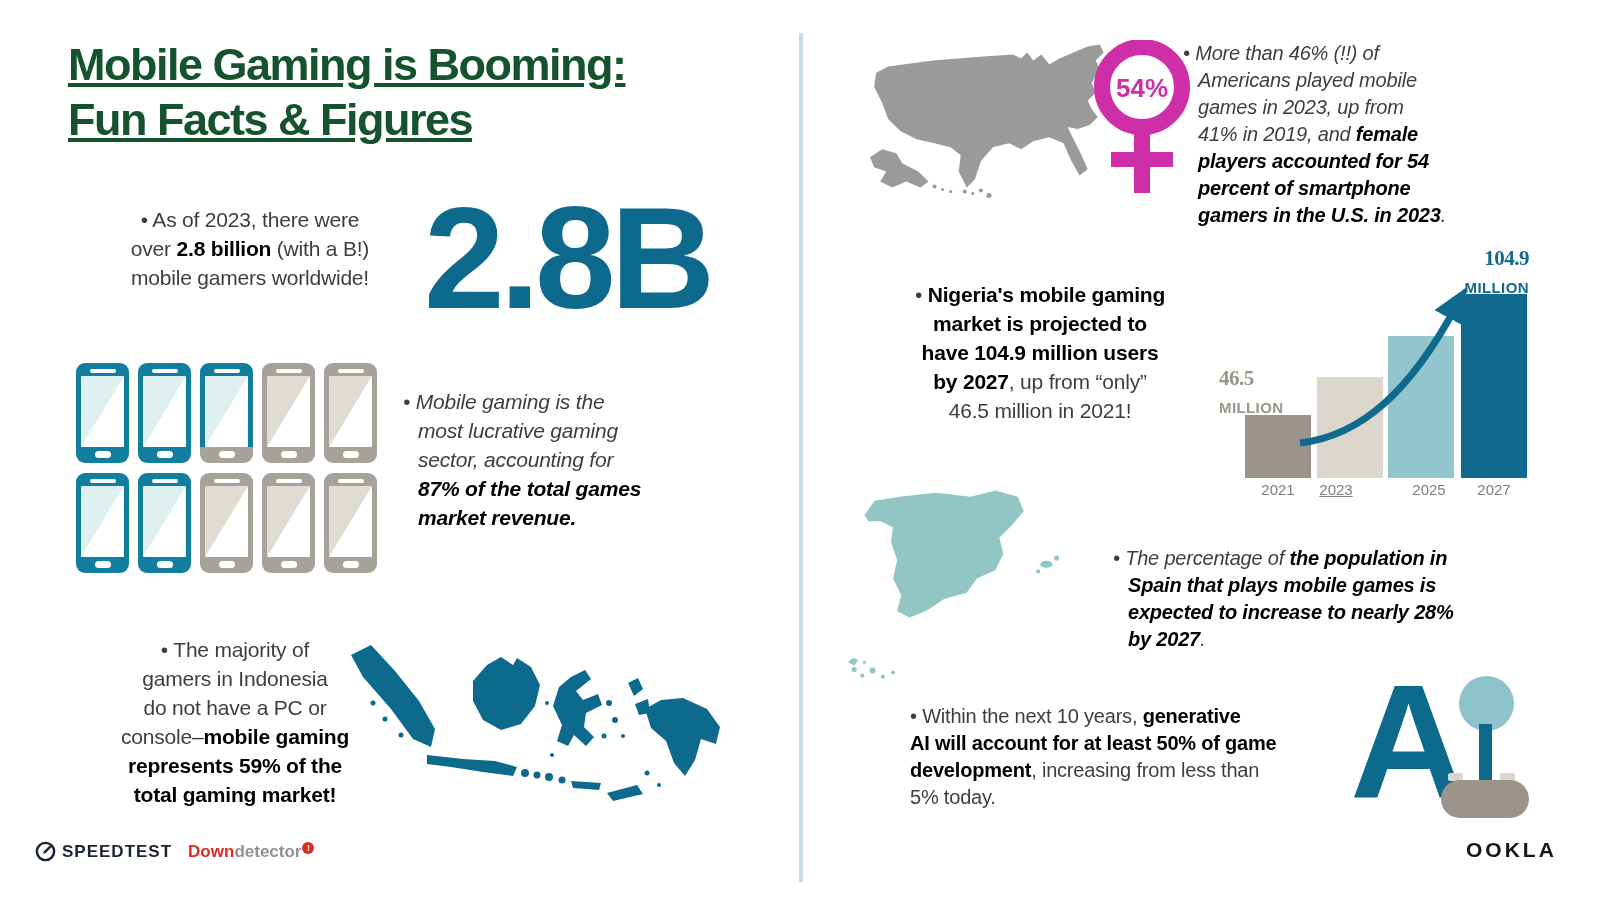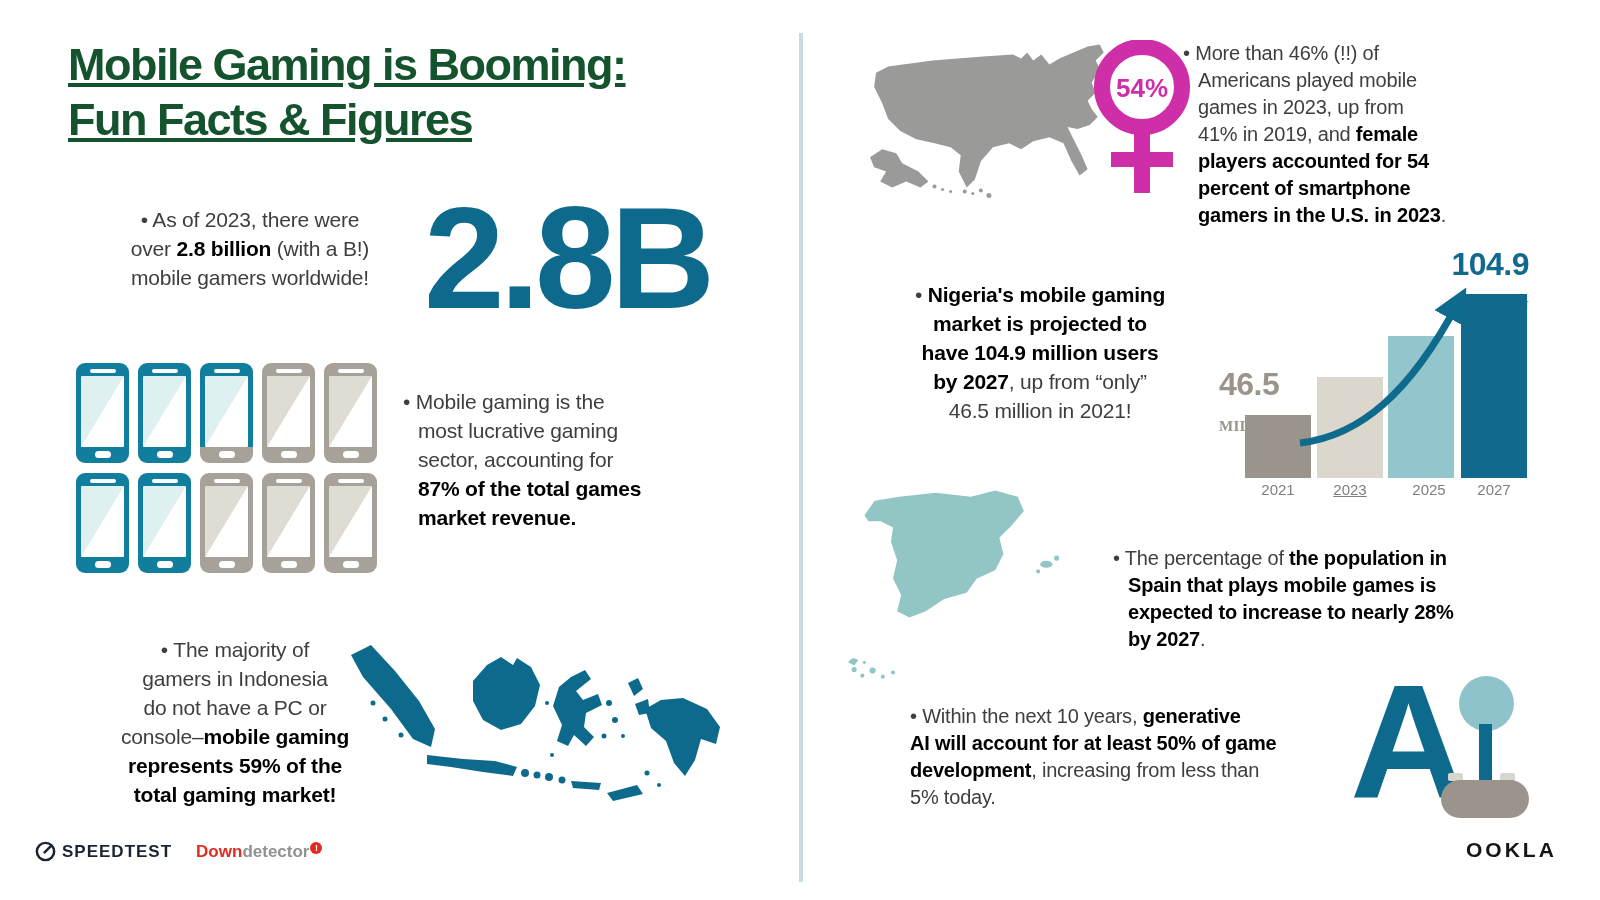--- a/index.html
+++ b/index.html
@@ -8,60 +8,60 @@
   .abs{position:absolute;}
 
   .title{font-size:45px;font-weight:bold;color:#14532d;line-height:1.22;
          letter-spacing:-1.5px;white-space:pre-line;text-decoration:underline;}
 
   .fact{color:#3e3e3e;white-space:pre-line;letter-spacing:-0.2px;}
   .fact b{color:#000;}
   .f21{font-size:21px;line-height:1.38;}
   .f20{font-size:20px;line-height:1.35;}
   .center{text-align:center;}
-  .hang{padding-left:15px;text-indent:-15px;}
+  .hang{padding-left:15px;text-indent:-15px;font-style:italic;}
 
   .bigstat{font-size:145px;font-weight:bold;color:#0E6A8C;letter-spacing:-5px;line-height:1;}
 
   
   .phone{position:absolute;width:53px;height:100px;border-radius:9px;}
   .phone.teal{background:#117E9D;--tint:#DEF0EF;}
   .phone.gray{background:#A6A29A;--tint:#DFDCD4;}
   .phone.half{background:linear-gradient(to bottom,#117E9D 0 84px,#A6A29A 84px);--tint:#DEF0EF;}
   .phone .speaker{position:absolute;top:6px;left:50%;transform:translateX(-50%);
                   width:26px;height:4px;border-radius:2px;background:#fff;}
   .phone .screen{position:absolute;top:13px;left:5px;right:5px;height:71px;border-radius:1px;
                  background:linear-gradient(to bottom right,var(--tint) 49.8%,#fff 50.2%);}
   .phone .home{position:absolute;bottom:5px;left:50%;transform:translateX(-50%);
                width:16px;height:7px;border-radius:4px;background:#fff;}
 
   
   .chart{position:absolute;left:1215px;top:243px;width:316px;height:255px;}
   .bar{position:absolute;bottom:20px;width:66px;}
   .year{position:absolute;bottom:0;width:66px;text-align:center;font-size:15px;color:#7E7E7C;}
   .chart-val{position:absolute;font-weight:bold;line-height:0.95;}
-  .chart-val .num{font-size:32px;letter-spacing:-0.5px;}
-  .chart-val .unit{font-size:15px;letter-spacing:0.4px;margin-top:20px;font-family:Liberation Serif, serif;}
+  .chart-val .num{font-size:21px;letter-spacing:-0.5px;font-family:Liberation Serif, serif;}
+  .chart-val .unit{font-size:15px;letter-spacing:0.4px;margin-top:12px;}
   .val-start{left:4px;top:126px;color:#9B948B;}
   .val-end{right:2px;top:6px;color:#11698E;text-align:right;}
 
   .divider{position:absolute;left:799px;top:33px;width:4px;height:849px;background:#C7DDE2;}
 
   
   .badge54{font-size:26px;font-weight:bold;fill:#CE2FA9;}
 
   
   .ai-letter{font-size:162px;font-weight:bold;color:#0E6A8C;line-height:1;letter-spacing:-4px;}
   .joy-ball{position:absolute;left:1459px;top:676px;width:55px;height:55px;border-radius:50%;background:#8FC3CB;}
   .joy-stick{position:absolute;left:1479px;top:724px;width:13px;height:62px;background:#0E6A8C;}
   .joy-btn{position:absolute;width:15px;height:8px;border-radius:2px;background:#D9D6CE;top:773px;}
   .joy-base{position:absolute;left:1441px;top:780px;width:88px;height:38px;border-radius:19px;background:#9A948C;}
 
   
-  .footer-left{position:absolute;left:34px;top:840px;display:flex;align-items:center;gap:24px;}
+  .footer-left{position:absolute;left:34px;top:840px;display:flex;align-items:center;gap:16px;}
   .stest{display:flex;align-items:center;gap:5px;font-size:17px;font-weight:bold;
          color:#1A2333;letter-spacing:1px;}
   .dd{font-size:17px;font-weight:bold;}
   .dd .red{color:#E02B20;} .dd .gray{color:#8F9193;}
   .dd-badge{display:inline-block;width:12px;height:12px;border-radius:50%;background:#E02B20;
             color:#fff;font-size:9px;font-weight:bold;text-align:center;line-height:12px;
             vertical-align:top;margin-left:1px;}
   .ookla{position:absolute;left:1466px;top:838px;font-size:21px;font-weight:600;
          color:#151515;letter-spacing:3px;}
 </style>
@@ -209,21 +209,21 @@
 market is projected to
 have 104.9 million users
 by 2027</b><span>, up from “only”
 46.5 million in 2021!</span></p>
 
   <div class="chart">
     <div id="chart-bars" style="position:absolute;inset:0;">
         <div class="bar" style="left: 30px; height: 63px; background: rgb(155, 148, 139);"></div>
         <div class="year" style="left: 30px;">2021</div>
         <div class="bar" style="left: 102px; height: 101px; background: rgb(219, 215, 205);"></div>
-        <div class="year" style="left: 102px; text-decoration: underline;">2023</div>
+        <div class="year" style="left: 88px; text-decoration: underline;">2023</div>
         <div class="bar" style="left: 173px; height: 142px; background: rgb(146, 197, 204);"></div>
         <div class="year" style="left: 181px; margin-top: 40px;">2025</div>
         <div class="bar" style="left: 246px; height: 184px; background: rgb(17, 105, 142);"></div>
         <div class="year" style="left: 246px;">2027</div>
       </div>
     <div class="chart-val val-start">
       <div class="num">46.5</div>
       <div class="unit">MILLION</div>
     </div>
     <div class="chart-val val-end">

